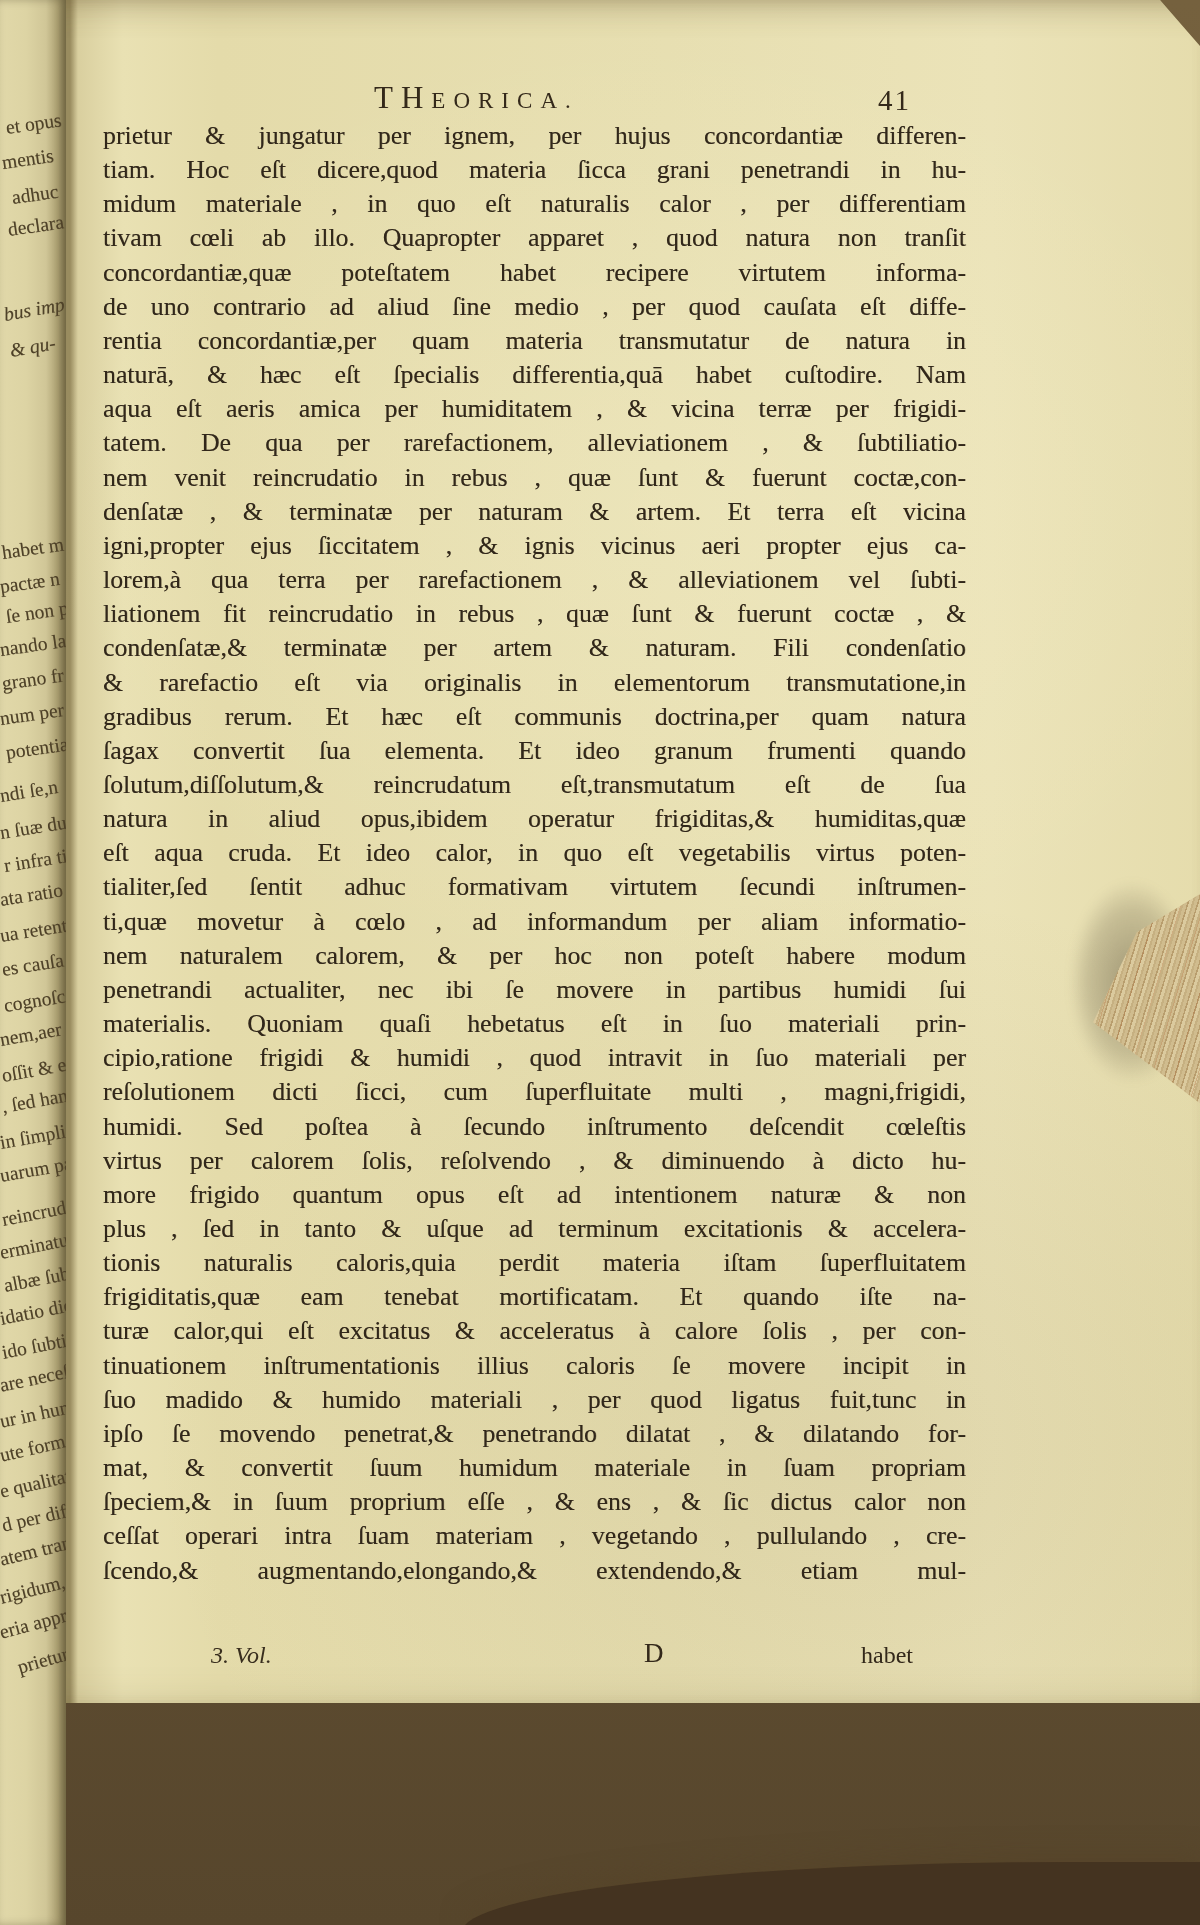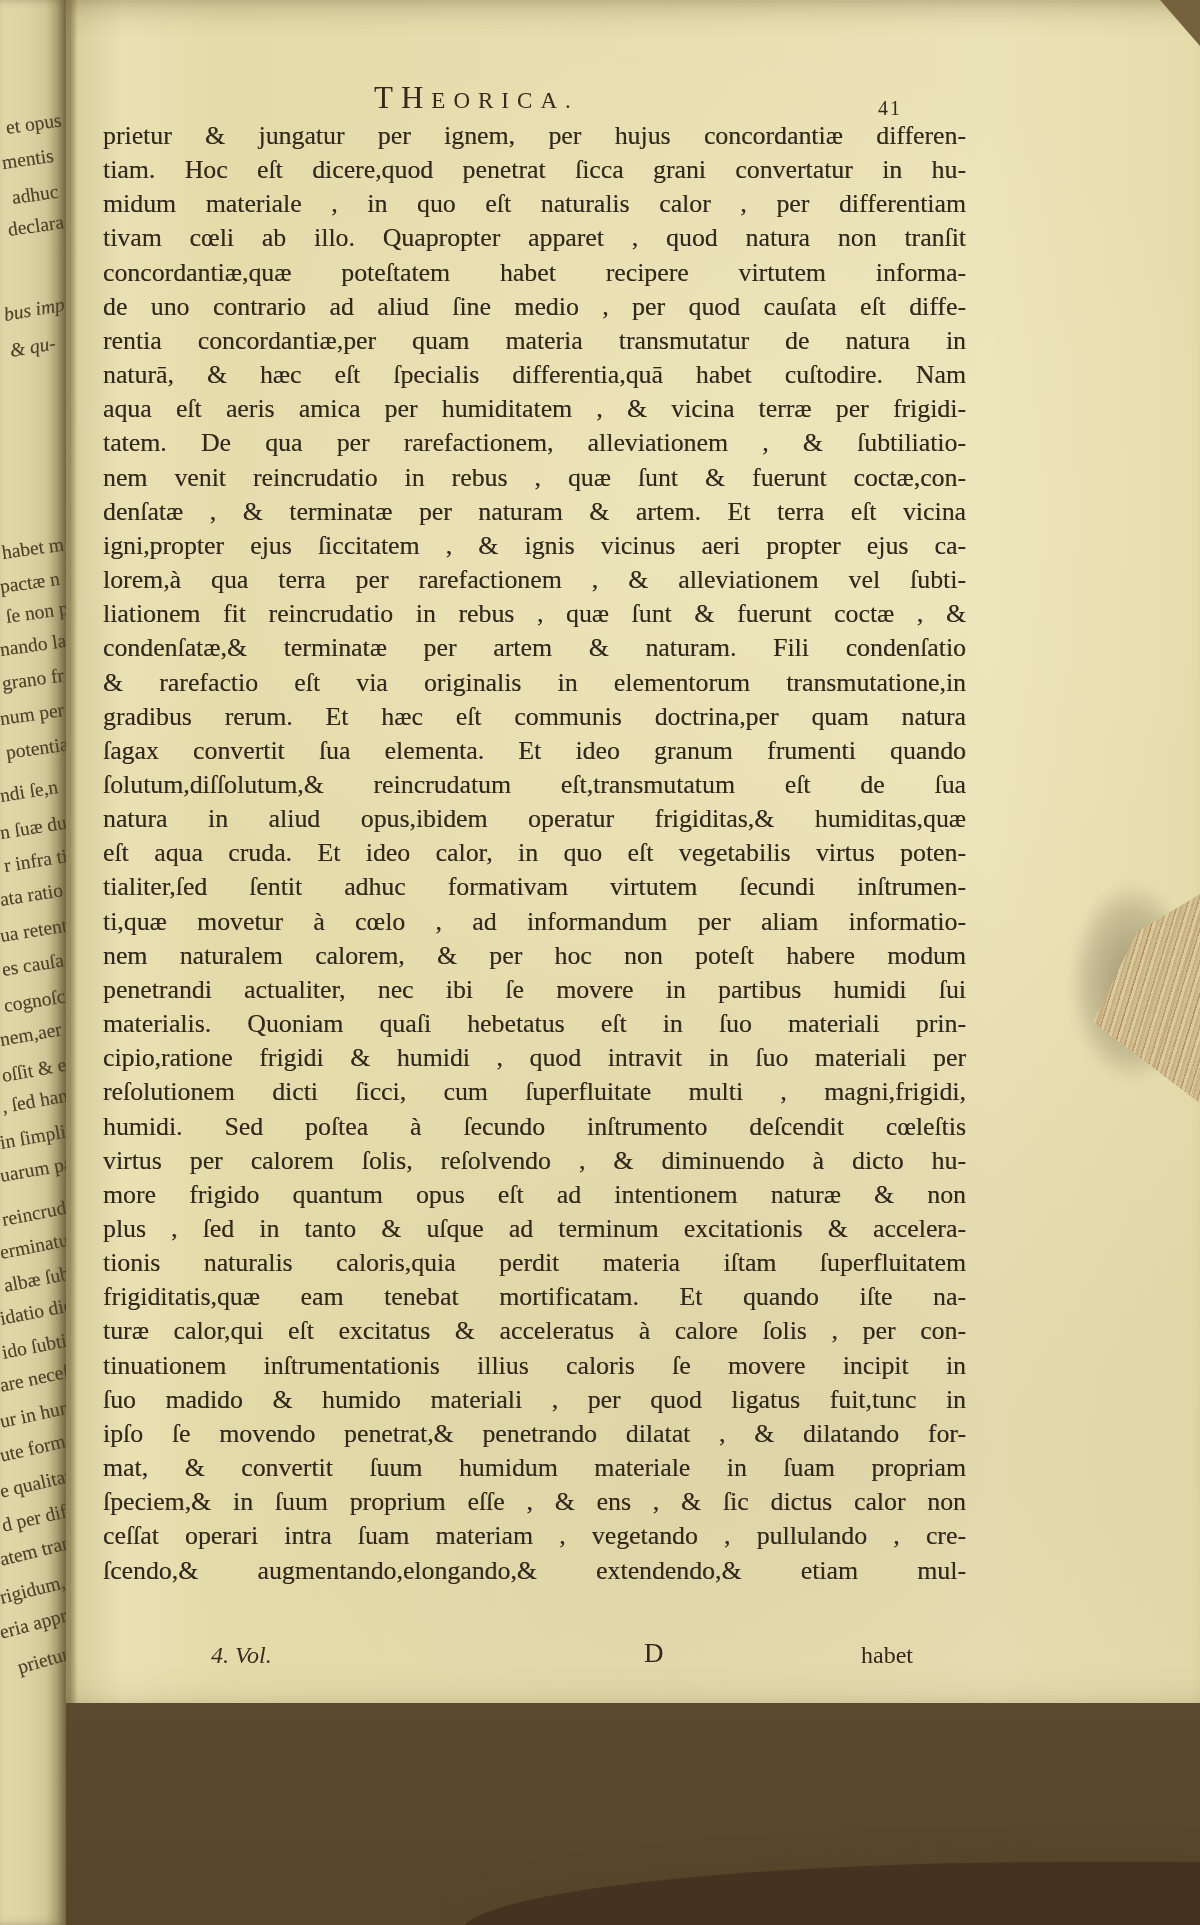--- a/index.html
+++ b/index.html
@@ -21,21 +21,21 @@
     clip-path:polygon(0 0,1152px 0,1192px 46px,1192px 880px,1200px 940px,1200px 1925px,0 1925px);
     box-shadow:inset 30px 0 45px -18px rgba(100,85,50,.55),
                inset 0 22px 34px -22px rgba(120,100,60,.40),
                inset -8px 0 16px -8px rgba(120,100,60,.22);
   }
 
   
   .title{position:absolute;left:366px;top:80px;color:#34291a;letter-spacing:8px;
     font-size:23px;white-space:nowrap;}
   .title .lg{font-size:31px;}
-  .pageno{position:absolute;left:870px;top:84px;font-size:20px;color:#34291a;letter-spacing:2px;margin-top:13px;}
+  .pageno{position:absolute;left:870px;top:84px;font-size:29px;color:#34291a;letter-spacing:2px;}
 
   
   .textblock{
     position:absolute;left:95px;top:119px;width:863px;
     font-size:25.8px;line-height:34.15px;color:#31271a;
     text-shadow:.3px .3px .4px rgba(49,39,26,.45);
   }
   .line{text-align:justify;text-align-last:justify;}
 
   
@@ -78,21 +78,21 @@
 <body>
 
 <div class="scene">
 
   <div class="page">
     <div class="title"><span class="lg">T</span><span class="lg">H</span><span>E</span><span>O</span><span>R</span><span>I</span><span>C</span><span>A</span><span>.</span></div>
     <div class="pageno">41</div>
 
     <div class="textblock">
         <div class="line">prietur &amp; jungatur per ignem, per hujus concordantiæ differen-</div>
-        <div class="line">tiam.  Hoc eſt dicere,quod penetrat ſicca grani convertatur in hu-</div>
+        <div class="line">tiam.  Hoc eſt dicere,quod materia ſicca grani penetrandi in hu-</div>
         <div class="line">midum materiale , in quo eſt naturalis calor , per differentiam</div>
         <div class="line">tivam cœli ab illo.  Quapropter apparet , quod natura non tranſit</div>
         <div class="line">concordantiæ,quæ poteſtatem habet recipere virtutem informa-</div>
         <div class="line">de uno contrario ad aliud ſine medio , per quod cauſata eſt diffe-</div>
         <div class="line">rentia concordantiæ,per quam materia transmutatur de natura in</div>
         <div class="line">naturā, &amp; hæc eſt ſpecialis differentia,quā habet cuſtodire.  Nam</div>
         <div class="line">aqua eſt aeris amica per humiditatem , &amp; vicina terræ per frigidi-</div>
         <div class="line">tatem.  De qua per rarefactionem, alleviationem , &amp; ſubtiliatio-</div>
         <div class="line">nem venit reincrudatio in rebus , quæ ſunt &amp; fuerunt coctæ,con-</div>
         <div class="line">denſatæ , &amp; terminatæ per naturam &amp; artem.  Et terra eſt vicina</div>
@@ -122,21 +122,21 @@
         <div class="line">turæ calor,qui eſt excitatus &amp; acceleratus à calore ſolis , per con-</div>
         <div class="line">tinuationem inſtrumentationis illius caloris ſe movere incipit in</div>
         <div class="line">ſuo madido &amp; humido materiali , per quod ligatus fuit,tunc in</div>
         <div class="line">ipſo ſe movendo penetrat,&amp; penetrando dilatat , &amp; dilatando for-</div>
         <div class="line">mat, &amp; convertit ſuum humidum materiale in ſuam propriam</div>
         <div class="line">ſpeciem,&amp; in ſuum proprium eſſe , &amp; ens , &amp; ſic dictus calor non</div>
         <div class="line">ceſſat operari intra ſuam materiam , vegetando , pullulando , cre-</div>
         <div class="line">ſcendo,&amp; augmentando,elongando,&amp; extendendo,&amp; etiam mul-</div>
       </div>
 
-    <div class="sig-vol">4. Vol.</div>
+    <div class="sig-vol">3. Vol.</div>
     <div class="sig-d">D</div>
     <div class="catchword">habet</div>
   </div>
 
   <div class="edge-strip">
       <span class="frag" style="left: 6px; top: 118px; transform: rotate(-8deg);">et opus</span>
       <span class="frag" style="left: 2px; top: 153px; transform: rotate(-8deg);">mentis</span>
       <span class="frag" style="left: 12px; top: 188px; transform: rotate(-8deg);">adhuc</span>
       <span class="frag" style="left: 8px; top: 220px; transform: rotate(-8deg);">declara</span>
       <span class="frag it" style="left: 4px; top: 305px; transform: rotate(-10deg);">bus imp</span>

